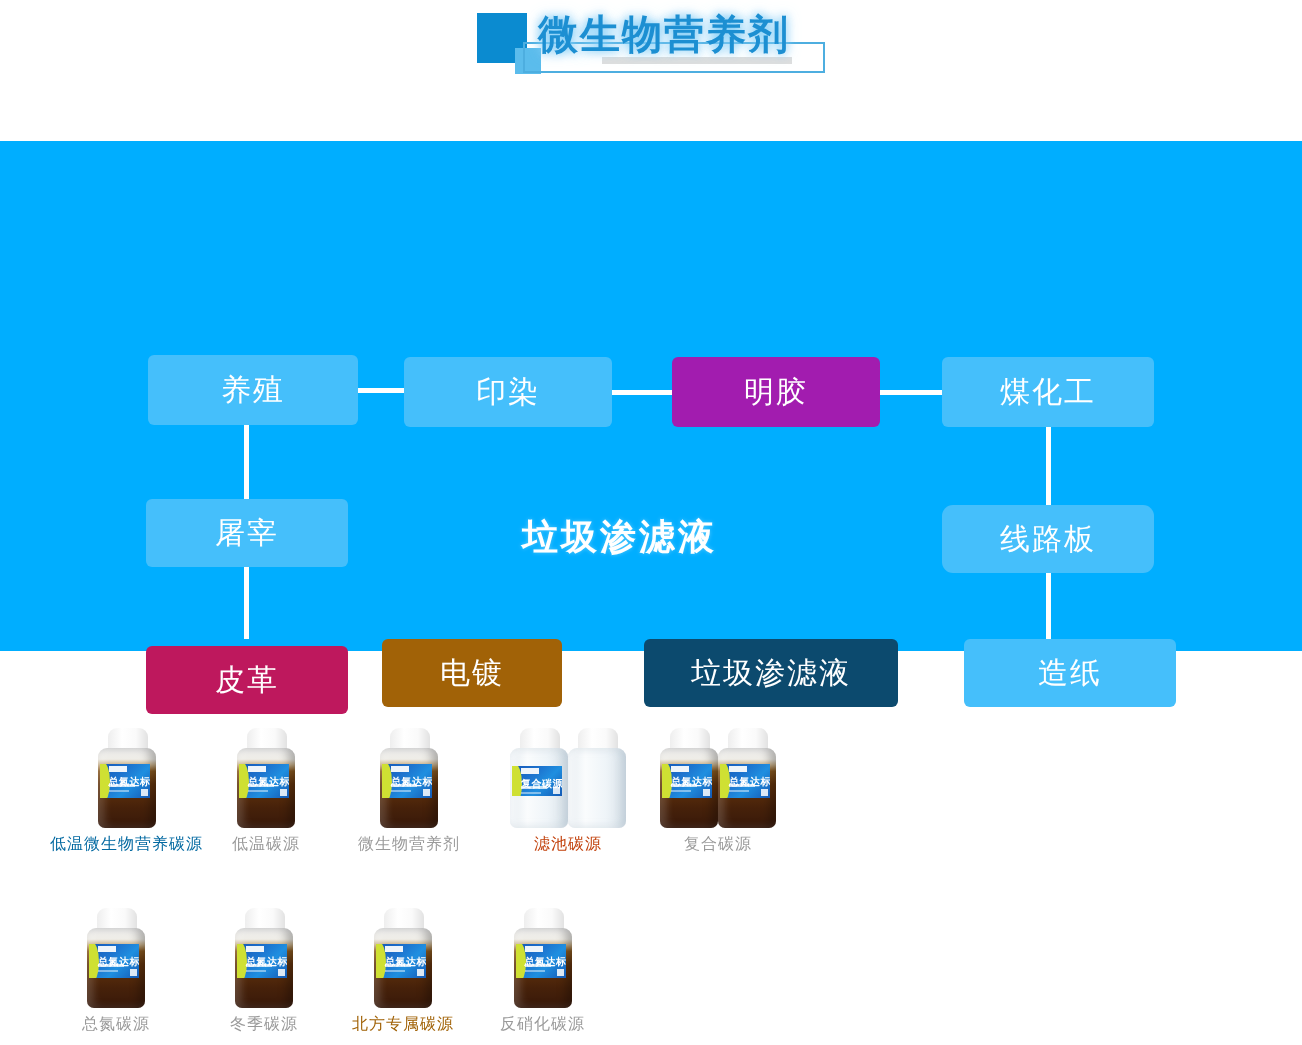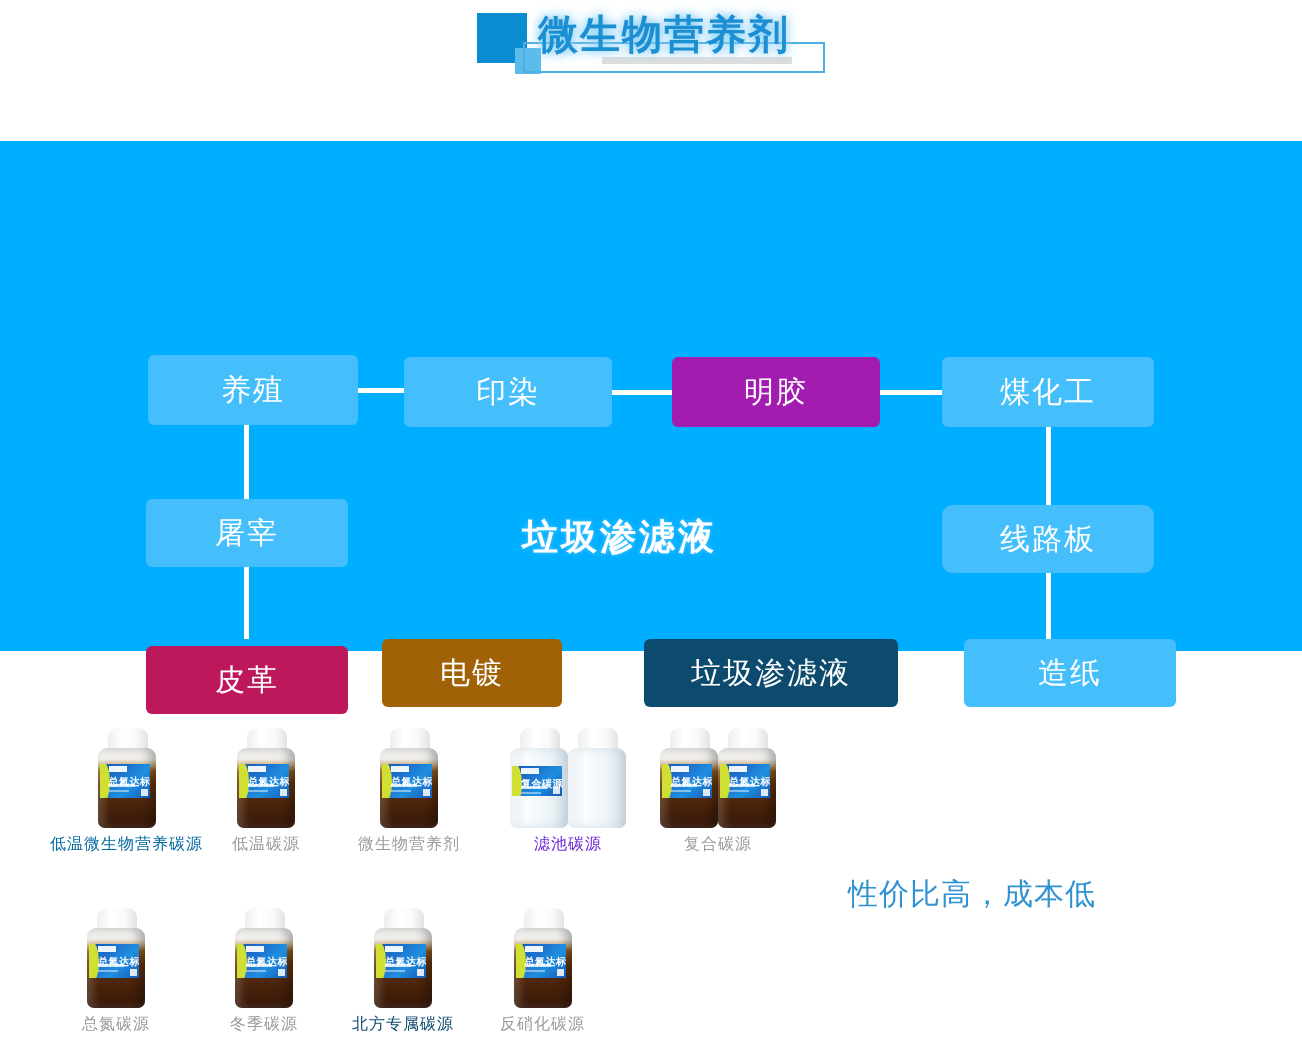--- a/index.html
+++ b/index.html
@@ -358,21 +358,21 @@
                 <div class="lbl-sub"></div>
                 <div class="lbl-sub2"></div>
                 <div class="lbl-badge"></div>
               </div>
             </div>
             <div class="bottle clear" style="margin-left: -4px;">
               <div class="cap"></div>
               <div class="body"></div>
             </div>
           </div>
-          <div class="prod-caption" style="color: #6d28d9;">滤池碳源</div>
+          <div class="prod-caption" style="color: #c2410c;">滤池碳源</div>
         </div>
         <div class="prod" style="left: 658px; top: 0px;">
           <div class="prod-img">
             <div class="bottle amber">
               <div class="cap"></div>
               <div class="body"></div>
               <div class="label">
                 <div class="lbl-top"></div>
                 <div class="lbl-main">总氮达标</div>
                 <div class="lbl-sub"></div>
@@ -435,21 +435,21 @@
               <div class="body"></div>
               <div class="label">
                 <div class="lbl-top"></div>
                 <div class="lbl-main">总氮达标</div>
                 <div class="lbl-sub"></div>
                 <div class="lbl-sub2"></div>
                 <div class="lbl-badge"></div>
               </div>
             </div>
           </div>
-          <div class="prod-caption" style="color: #0c4a6e;">北方专属碳源</div>
+          <div class="prod-caption" style="color: #a16207;">北方专属碳源</div>
         </div>
         <div class="prod" style="left: 500px; top: 0px;">
           <div class="prod-img">
             <div class="bottle amber">
               <div class="cap"></div>
               <div class="body"></div>
               <div class="label">
                 <div class="lbl-top"></div>
                 <div class="lbl-main">总氮达标</div>
                 <div class="lbl-sub"></div>
@@ -458,14 +458,13 @@
               </div>
             </div>
           </div>
           <div class="prod-caption" style="color: rgb(154, 154, 154);">反硝化碳源</div>
         </div>
       </div>
     </div>
 </div>
 
 <div class="promo" style="color: rgb(49, 146, 211);">
-  <div>性价比高，成本低</div>
 </div>
 
 </body></html>

